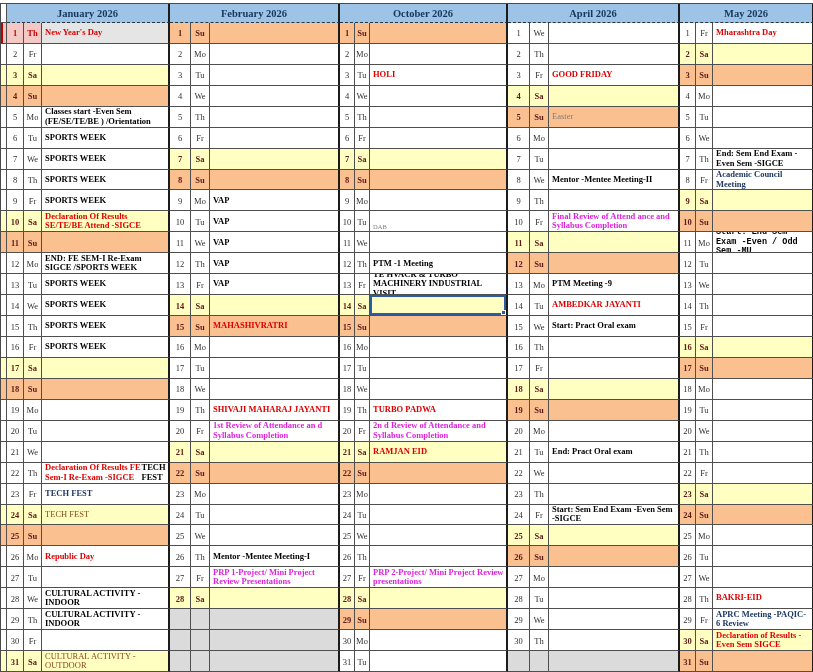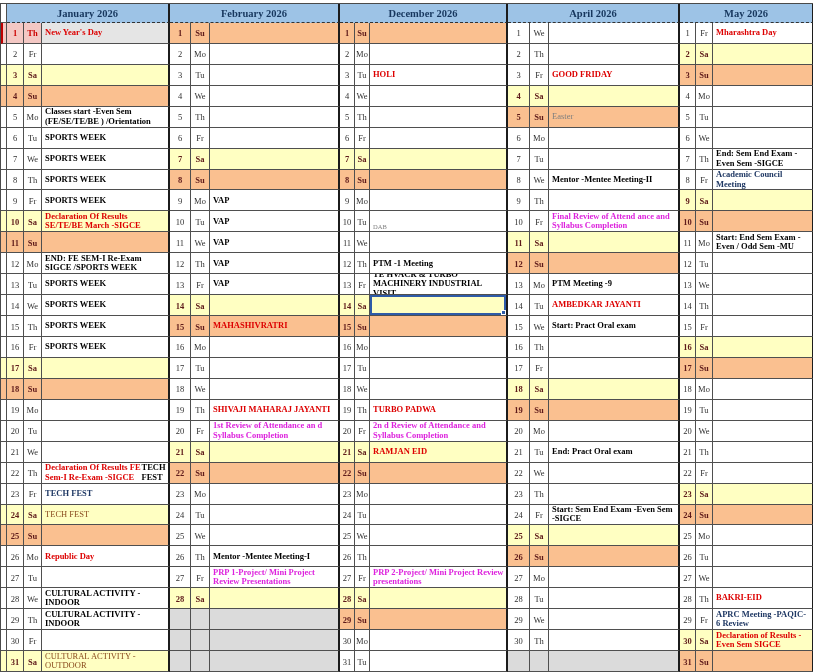--- a/index.html
+++ b/index.html
@@ -60,21 +60,21 @@
   .redge{border-left:2px solid #C00000;}
 </style>
 </head>
 <body>
 
 <div class="top-strip"></div>
 <div class="grid" id="calendar-grid">
     <div class="cell corner sliver"></div>
     <div class="cell mhead">January 2026</div>
     <div class="cell mhead">February 2026</div>
-    <div class="cell mhead">December 2026</div>
+    <div class="cell mhead">October 2026</div>
     <div class="cell mhead">April 2026</div>
     <div class="cell mhead">May 2026</div>
     <div class="cell sliver redge" style="background: rgb(244, 200, 196);"></div>
     <div class="cell num hol" style="background: rgb(244, 200, 196);">1</div>
     <div class="cell wd hol" style="background: rgb(244, 200, 196);">Th</div>
     <div class="cell ev" style="background: #e5e5e5;">
       <span class="txt" style="color: rgb(221, 0, 0);">New Year's Day</span>
     </div>
     <div class="cell num wkd" style="background: rgb(250, 192, 144);">1</div>
     <div class="cell wd wkd" style="background: rgb(250, 192, 144);">Su</div>
@@ -239,21 +239,21 @@
     <div class="cell num ">9</div>
     <div class="cell wd ">Th</div>
     <div class="cell ev"></div>
     <div class="cell num wkd" style="background: rgb(255, 255, 194);">9</div>
     <div class="cell wd wkd" style="background: rgb(255, 255, 194);">Sa</div>
     <div class="cell ev" style="background: rgb(255, 255, 194);"></div>
     <div class="cell sliver" style="background: rgb(255, 255, 194);"></div>
     <div class="cell num wkd" style="background: rgb(255, 255, 194);">10</div>
     <div class="cell wd wkd" style="background: rgb(255, 255, 194);">Sa</div>
     <div class="cell ev" style="background: rgb(255, 255, 194);">
-      <span class="txt" style="color: rgb(221, 0, 0);">Declaration Of Results SE/TE/BE March -SIGCE</span>
+      <span class="txt" style="color: rgb(221, 0, 0);">Declaration Of Results SE/TE/BE Attend -SIGCE</span>
     </div>
     <div class="cell num ">10</div>
     <div class="cell wd ">Tu</div>
     <div class="cell ev">
       <span class="txt" style="color: rgb(0, 0, 0);">VAP</span>
     </div>
     <div class="cell num ">10</div>
     <div class="cell wd ">Tu</div>
     <div class="cell ev">
       <span class="txt plain small" style="color: rgb(127, 127, 127);">DAB</span>
@@ -277,21 +277,21 @@
     </div>
     <div class="cell num ">11</div>
     <div class="cell wd ">We</div>
     <div class="cell ev"></div>
     <div class="cell num wkd" style="background: rgb(255, 255, 194);">11</div>
     <div class="cell wd wkd" style="background: rgb(255, 255, 194);">Sa</div>
     <div class="cell ev" style="background: rgb(255, 255, 194);"></div>
     <div class="cell num ">11</div>
     <div class="cell wd ">Mo</div>
     <div class="cell ev">
-      <span class="txt" style="color: rgb(0, 0, 0);">Start: End Sem Exam -Even / Odd Sem -MU</span>
+      <span class="txt" style="color: rgb(0, 0, 0); font-family: Liberation Mono, monospace;">Start: End Sem Exam -Even / Odd Sem -MU</span>
     </div>
     <div class="cell sliver"></div>
     <div class="cell num ">12</div>
     <div class="cell wd ">Mo</div>
     <div class="cell ev">
       <span class="txt" style="color: rgb(0, 0, 0);">END: FE SEM-I Re-Exam SIGCE /SPORTS WEEK</span>
     </div>
     <div class="cell num ">12</div>
     <div class="cell wd ">Th</div>
     <div class="cell ev">

